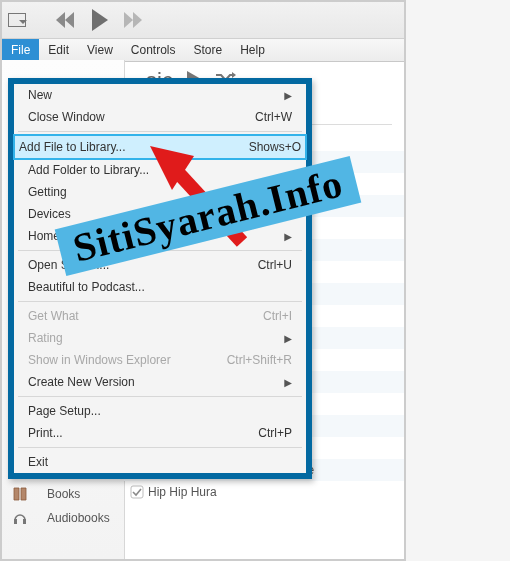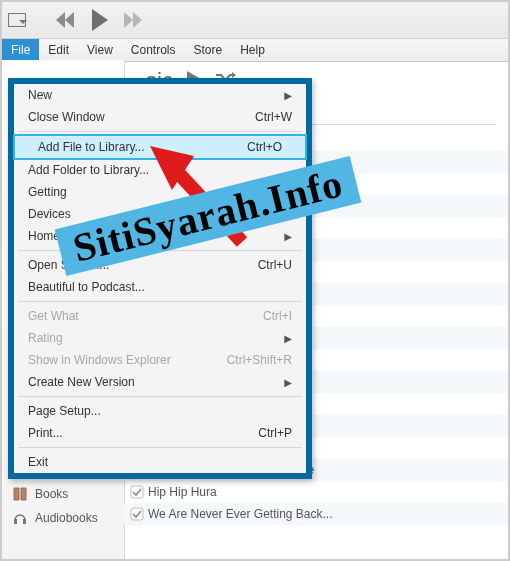--- a/index.html
+++ b/index.html
@@ -1,49 +1,49 @@
 <!DOCTYPE html>
 <html><head>
 <meta charset="utf-8">
 <style>
   html,body{margin:0;padding:0;font-family:"Segoe UI",Tahoma,sans-serif;font-size:12px;color:#333;background:#f5f5f5}
-  .frame{width:510px;height:561px;position:relative;background:#fff;border:2px solid #ccc;box-sizing:border-box;overflow:hidden}
+  .frame{width:406px;height:561px;position:relative;background:#fff;border:2px solid #ccc;box-sizing:border-box;overflow:hidden}
   
   .topbar{height:36px;background:linear-gradient(#f2f2f2,#e8e8e8);display:flex;align-items:center;border-bottom:1px solid #d0d0d0}
   .mini-btn{width:16px;height:12px;border:1px solid #777;margin-left:6px;position:relative}
   .mini-btn:after{content:"";position:absolute;right:-2px;bottom:-2px;border:4px solid transparent;border-top-color:#777}
   .play-controls{margin-left:28px;display:flex;gap:14px;align-items:center}
   .svgicon{display:block}
   
   .menubar{height:22px;background:linear-gradient(#f7f7f7,#ececec);display:flex;align-items:stretch;border-bottom:1px solid #c8c8c8;font-size:12px}
   .menubar .menu{padding:0 9px;display:flex;align-items:center;cursor:default}
   .menubar .menu.active{background:#2d8fd4;color:#fff}
   
   .sidebar{position:absolute;left:0;top:58px;bottom:0;width:122px;background:linear-gradient(#fdfdfd,#f3f3f3);border-right:1px solid #d7d7d7}
-  .sidebar .item{display:flex;align-items:center;gap:7px;height:24px;padding-left:10px;color:#555}
+  .sidebar .item{display:flex;align-items:center;gap:19px;height:24px;padding-left:10px;color:#555}
   .lib-icon{width:16px;height:14px;display:flex;align-items:center;justify-content:center}
   
   .main{position:absolute;left:122px;right:0;top:58px;bottom:0;overflow:hidden}
   .main-header{padding:8px 12px 4px 22px;color:#555}
   .main-title{font-size:22px;font-weight:300;color:#666;display:flex;align-items:center;gap:12px}
   .main-sub{color:#888;font-size:12px;margin-top:2px}
   .bc-line{margin-top:14px;border-top:1px solid #dcdcdc}
   .col-head{padding:4px 0 4px 22px;font-size:12px;color:#666}
   .tracklist{}
   .track{height:22px;display:flex;align-items:center;padding-left:6px;color:#555}
   .track:nth-child(odd){background:#f4f8fb}
   .track .chk{width:14px;height:14px;flex:0 0 14px;margin-right:4px;display:inline-block}
   .track .chk svg{display:block}
   .track .tname{white-space:nowrap;overflow:hidden;text-overflow:ellipsis}
   
   .dropdown{position:absolute;left:6px;top:76px;width:292px;background:#f4f4f4;border:6px solid #0369a1;box-shadow:2px 3px 6px rgba(0,0,0,.25);z-index:20}
   .dropdown .row{display:flex;justify-content:space-between;align-items:center;height:22px;padding:0 14px;color:#333;cursor:default}
   .dropdown .row .rarr{color:#555;font-size:10px}
   .dropdown .row.disabled{color:#a8a8a8}
-  .dropdown .row.hot{background:#cfeffe;border:2px solid #33b3ea;margin:-1px;padding:0 23px;height:22px}
+  .dropdown .row.hot{background:#cfeffe;border:2px solid #33b3ea;margin:-1px;padding:0 4px;height:22px}
   .dropdown hr{border:none;border-top:1px solid #d7d7d7;margin:3px 4px}
   
   .arrow{position:absolute;z-index:30;pointer-events:none}
   
   .watermark{position:absolute;z-index:40;left:54px;top:190px;transform:rotate(-14deg);background:#51b6e4;color:#000;font-family:"Comic Sans MS","Segoe Script",cursive;font-size:40px;font-weight:700;padding:0 14px;line-height:48px;pointer-events:none;letter-spacing:1px}
 </style>
 </head>
 <body>
 
 <div class="frame">
@@ -273,45 +273,36 @@
         </div>
         <div class="track">
           <span class="chk">
             <svg width="14" height="14">
               <rect x="1" y="1" width="12" height="12" rx="2" fill="#fff" stroke="#bdbdbd"></rect>
               <path d="M3 7 L6 10 L11 4" fill="none" stroke="#8a8a8a" stroke-width="1.6"></path>
             </svg>
           </span>
           <span class="tname">Hip Hip Hura</span>
         </div>
-        <div class="track">
-          <span class="chk">
-            <svg width="14" height="14">
-              <rect x="1" y="1" width="12" height="12" rx="2" fill="#fff" stroke="#bdbdbd"></rect>
-              <path d="M3 7 L6 10 L11 4" fill="none" stroke="#8a8a8a" stroke-width="1.6"></path>
-            </svg>
-          </span>
-          <span class="tname">We Are Never Ever Getting Back...</span>
-        </div>
       </div>
   </div>
 
   <div class="dropdown" id="dropdown">
       <div class="row">
         <span>New</span>
         <span class="rarr">▶</span>
       </div>
       <div class="row">
         <span>Close Window</span>
         <span>Ctrl+W</span>
       </div>
       <hr>
       <div class="row hot">
         <span>Add File to Library...</span>
-        <span>Ctrl+O</span>
+        <span>Shows+O</span>
       </div>
       <div class="row">
         <span>Add Folder to Library...</span>
         <span></span>
       </div>
       <div class="row">
         <span>Getting</span>
         <span class="rarr">▶</span>
       </div>
       <div class="row">

